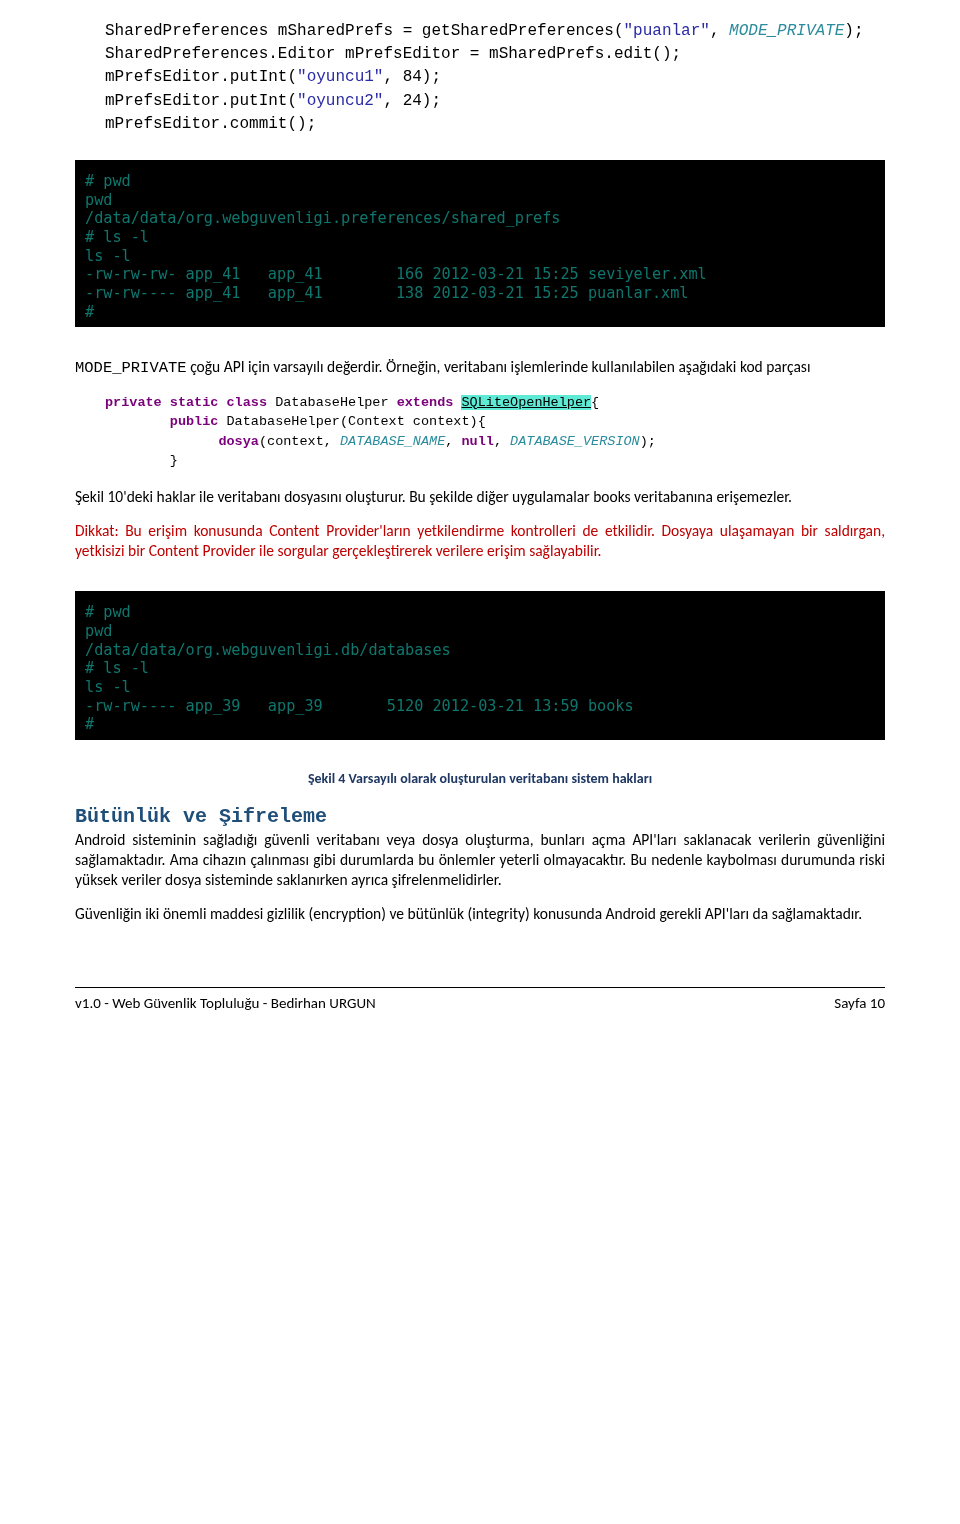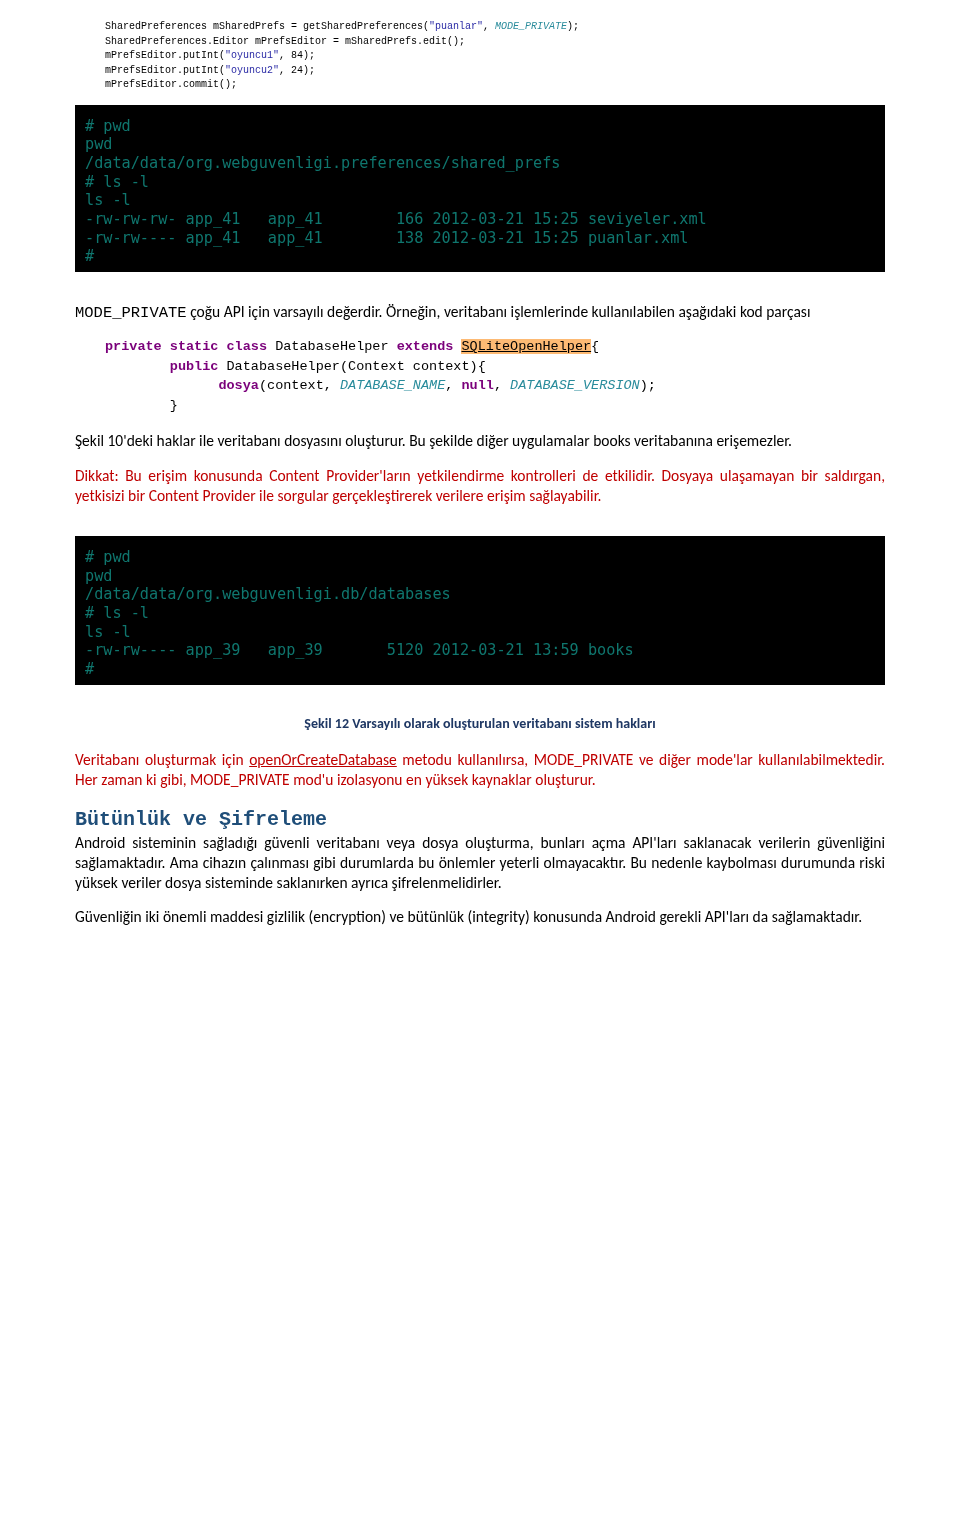--- a/index.html
+++ b/index.html
@@ -10,24 +10,24 @@
     color: #000;
     width: 960px;
   }
   .page {
     padding: 20px 75px 20px 75px;
     box-sizing: border-box;
     width: 960px;
   }
   .code-block1 {
     font-family: Consolas, "Courier New", monospace;
-    font-size: 10px;
+    font-size: 16px;
     line-height: 1.45;
     white-space: pre;
-    margin-bottom: 12px;
+    margin-bottom: 24px;
     padding-left: 30px;
   }
   .kw-cyan { color: #2a8c9c; font-style: italic; }
   .kw-str { color: #2a2aa5; }
   .kw-purple { color: #7b007b; font-weight: bold;}
   .terminal {
     background: #000;
     color: #0f766e;
     font-family: monospace;
     font-size: 15.2px;
@@ -46,21 +46,21 @@
   .body-text {
     font-size: 15.5px;
     line-height: 1.3;
     text-align: justify;
     margin-bottom: 14px;
   }
   .mono-inline {
     font-family: "Courier New", monospace;
   }
   .highlight-bg {
-    background: #fdba74;
+    background: #5eead4;
   }
   .italic { }
   .red-text { color: #bf0000; }
   .blue-heading {
     color: #1f4e79;
     font-family: Liberation Mono, monospace;
     font-size: 20px;
     font-weight: bold;
     margin-top: 18px;
     margin-bottom: 2px;
@@ -123,28 +123,29 @@
   </div>
 
   <div class="terminal" style="margin-top:30px;"># pwd
 pwd
 /data/data/org.webguvenligi.db/databases
 # ls -l
 ls -l
 -rw-rw---- app_39   app_39       5120 2012-03-21 13:59 books
 #</div>
 
-  <div class="caption" style="margin-top:30px;">Şekil 12 Varsayılı olarak oluşturulan veritabanı sistem hakları</div>
+  <div class="caption" style="margin-top:30px;">Şekil 4 Varsayılı olarak oluşturulan veritabanı sistem hakları</div>
 
-  <div class="body-text red-text">
-    <span>Veritabanı oluşturmak için </span><span class="underline">openOrCreateDatabase</span><span> metodu kullanılırsa, MODE_PRIVATE ve diğer mode'lar kullanılabilmektedir. Her zaman ki gibi, MODE_PRIVATE mod'u izolasyonu en yüksek kaynaklar oluşturur.</span>
-  </div>
 
   <div class="blue-heading">Bütünlük ve Şifreleme</div>
 
   <div class="body-text">Android sisteminin sağladığı güvenli veritabanı veya dosya oluşturma, bunları açma API'ları saklanacak verilerin güvenliğini sağlamaktadır. Ama cihazın çalınması gibi durumlarda bu önlemler yeterli olmayacaktır. Bu nedenle kaybolması durumunda riski yüksek veriler dosya sisteminde saklanırken ayrıca şifrelenmelidirler.</div>
 
   <div class="body-text">Güvenliğin iki önemli maddesi gizlilik (encryption) ve bütünlük (integrity) konusunda Android gerekli API'ları da sağlamaktadır.</div>
 
   <div style="height:30px;"></div>
 
+  <div class="footer-line">
+    <span>v1.0 - Web Güvenlik Topluluğu - Bedirhan URGUN</span>
+    <span>Sayfa 10</span>
+  </div>
 
 </div>
 
 </body></html>

